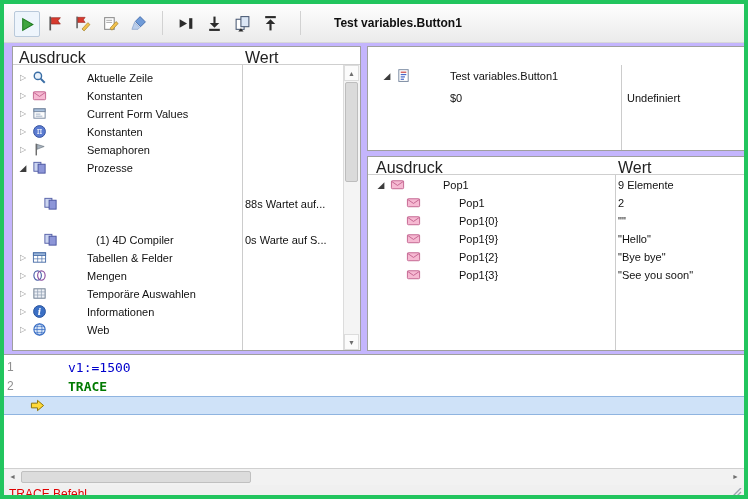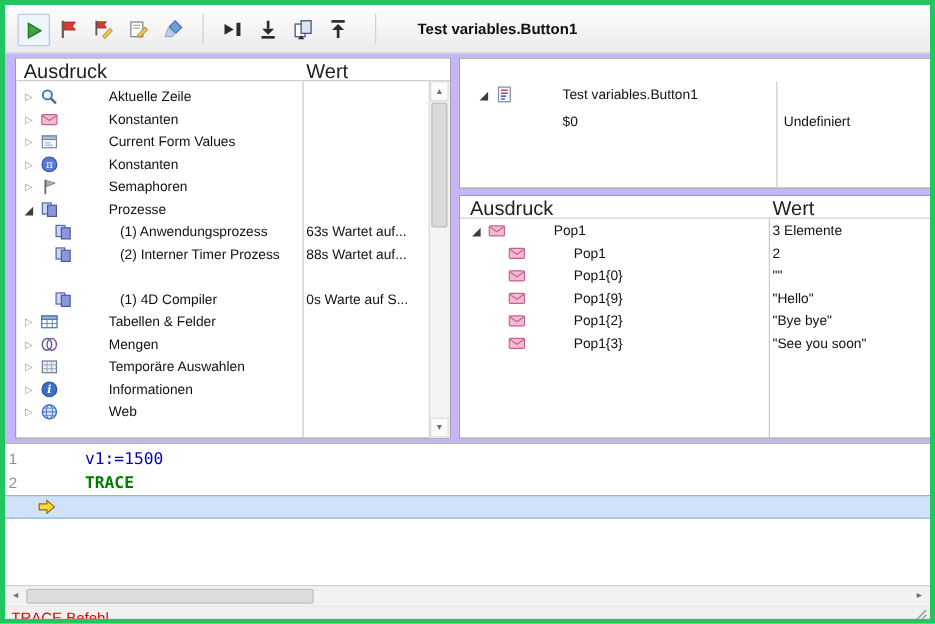--- a/index.html
+++ b/index.html
@@ -271,36 +271,26 @@
       </div>
       <div class="trow" style="top:94px">
         <span class="twisty open tw0">◢</span>
         <span class="ticon ic0">
             <svg viewBox="0 0 16 16">
               <use href="#ic-process"></use>
             </svg>
           </span>
         <span class="tlabel lb0">Prozesse</span>
       </div>
-      <div class="trow" style="top:112px">
-        <span class="ticon ic1">
-            <svg viewBox="0 0 16 16">
-              <use href="#ic-process"></use>
-            </svg>
-          </span>
-        <span class="tlabel lb1">(1) Anwendungsprozess</span>
-        <span class="tvalue lval">63s Wartet auf...</span>
-      </div>
       <div class="trow" style="top:130px">
         <span class="ticon ic1">
             <svg viewBox="0 0 16 16">
               <use href="#ic-process"></use>
             </svg>
           </span>
-        <span class="tlabel lb1">(2) Interner Timer Prozess</span>
         <span class="tvalue lval">88s Wartet auf...</span>
       </div>
       <div class="trow" style="top:166px">
         <span class="ticon ic1">
             <svg viewBox="0 0 16 16">
               <use href="#ic-process"></use>
             </svg>
           </span>
         <span class="tlabel lb1">(1) 4D Compiler</span>
         <span class="tvalue lval">0s Warte auf S...</span>
@@ -385,21 +375,21 @@
     </div>
     <div class="pbody">
       <div class="trow" style="top:1px">
         <span class="twisty open wtw">◢</span>
         <span class="ticon wic0">
             <svg viewBox="0 0 16 16">
               <use href="#ic-variable"></use>
             </svg>
           </span>
         <span class="tlabel wlb0">Pop1</span>
-        <span class="tvalue wval">3 Elemente</span>
+        <span class="tvalue wval">9 Elemente</span>
       </div>
       <div class="trow" style="top:19px">
         <span class="ticon wic1">
             <svg viewBox="0 0 16 16">
               <use href="#ic-variable"></use>
             </svg>
           </span>
         <span class="tlabel wlb1">Pop1</span>
         <span class="tvalue wval">2</span>
       </div>

